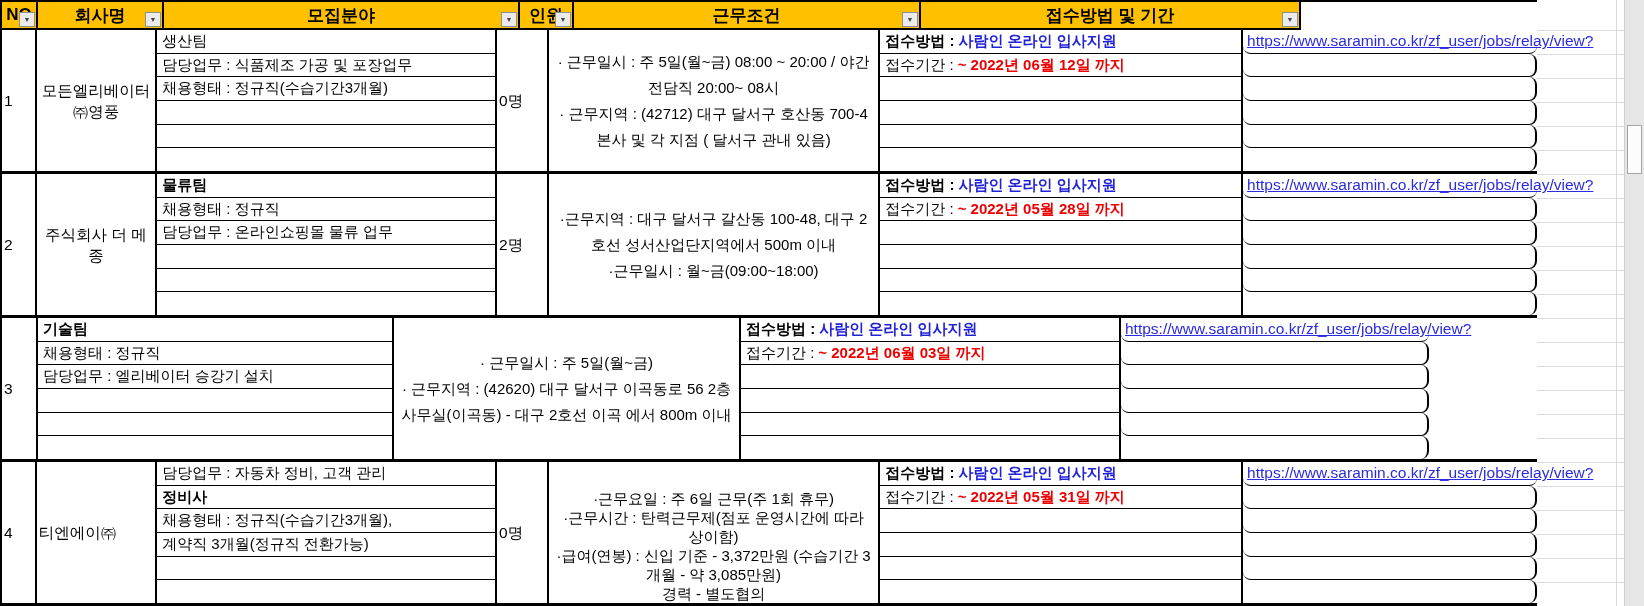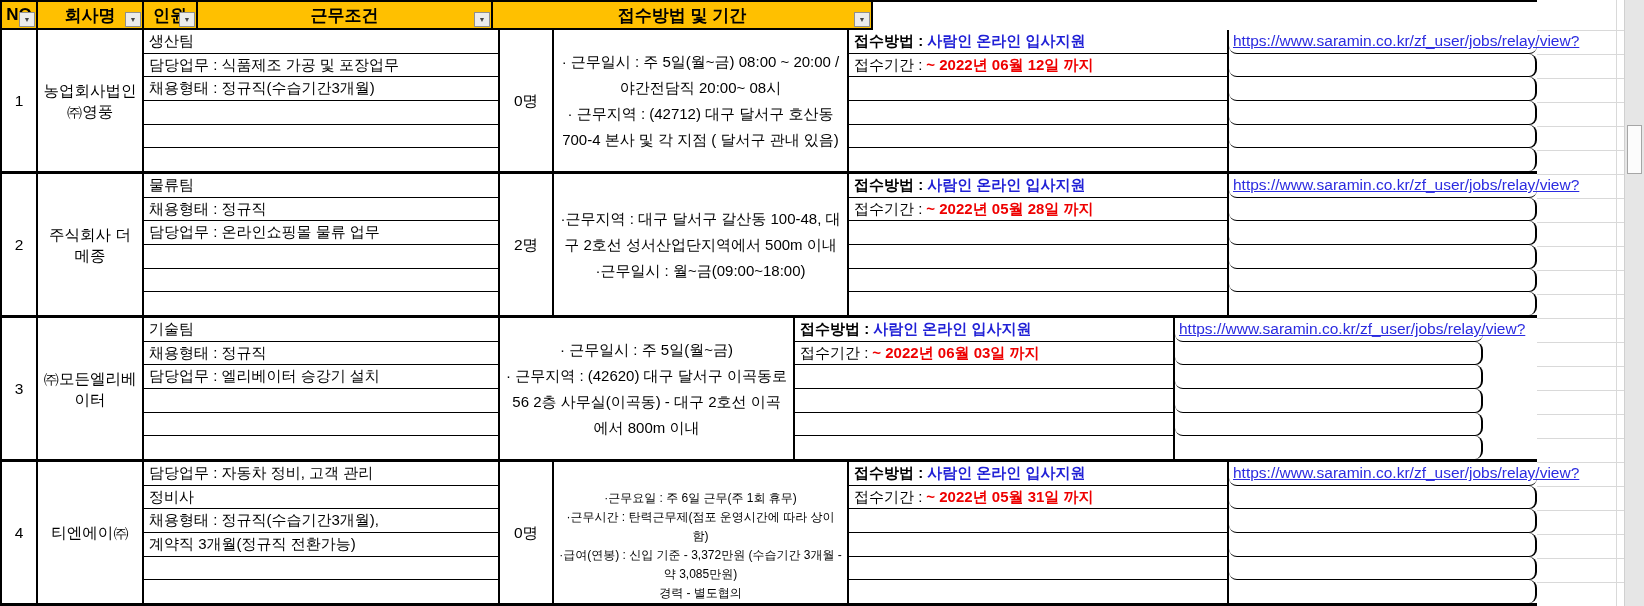--- a/index.html
+++ b/index.html
@@ -13,48 +13,48 @@
     --period-red:#EE0000; --grid-gray:#d9d9d9;
   }
   .table { position:absolute; left:0; top:0; width:1537px; border-left:2px solid #000; border-top:2px solid #000; background:#fff; }
   .hrow { display:flex; height:28px; }
   .hcell {
     position:relative; background:var(--header-bg);
     border-right:2px solid #000; border-bottom:2px solid #000;
     display:flex; align-items:center; justify-content:center;
     font-weight:700; font-size:17px; overflow:hidden; white-space:nowrap;
   }
-  .col-no{width:36px} .col-company{width:106px} .col-recruit{width:356px}
-  .col-count{width:54px} .col-cond{width:295px} .col-apply{width:380px} .col-site{width:308px}
+  .col-no{width:36px} .col-company{width:126px} .col-recruit{width:356px}
+  .col-count{width:54px} .col-cond{width:347px} .col-apply{width:380px} .col-site{width:308px}
 
   .filterbtn{
     position:absolute; right:1px; bottom:1px; width:16px; height:15px;
     background:#ebebeb; border:1px solid #8f8f8f;
     display:flex; align-items:center; justify-content:center;
   }
   .filterbtn .arr{ font-size:7px; line-height:1; color:#444; font-weight:400; }
 
   .drow { display:flex; height:144px; border-bottom:3px solid #000; background:#fff; }
   .cell { border-right:2px solid #000; height:100%; }
-  .center { display:flex; align-items:center; justify-content:center; text-align:center; font-size:15.5px; line-height:21px; padding:0 2px; }
+  .center { display:flex; align-items:center; text-align:center; font-size:15.5px; line-height:21px; padding:0 2px; }
   .subcol { display:flex; flex-direction:column; }
   .subrow {
     flex:1; border-bottom:1px solid #000;
     display:flex; align-items:center; padding:0 5px;
     font-size:15px; white-space:nowrap; overflow:hidden;
   }
   .subrow:last-child { border-bottom:none; }
-  .bold { font-weight:400; }
+  .bold { font-weight:700; }
   .b { font-weight:700; }
   .blue { color:var(--method-blue); }
   .red { color:var(--period-red); }
   .apply-line span { margin-right:4px; }
 
   .cond { font-size:15px; line-height:26px; text-align:center; padding:0 3px; width:100%; }
-  .row-3 .cond { line-height:19px; font-size:12px;margin-top:26px; }
+  .row-3 .cond { line-height:19px; font-size:15px;margin-top:26px; }
 
   .url-cell { border-right:none; }
   .url-cell .subrow { border-right:2px solid #000;border-radius:8px; }
   .url-cell .subrow.url-row { border-right:none; position:relative; overflow:visible; }
   .url {
     position:absolute; left:4px; top:50%; transform:translateY(-50%);
     color:var(--link-blue); text-decoration:underline;
     font-size:15.5px; white-space:nowrap; z-index:5; cursor:pointer;
   }
 
@@ -84,20 +84,26 @@
       <span class="filterbtn">
           <span class="arr">▼</span>
         </span>
     </div>
     <div class="hcell col-company">
       <span>회사명</span>
       <span class="filterbtn">
           <span class="arr">▼</span>
         </span>
     </div>
+    <div class="hcell col-recruit">
+      <span>모집분야</span>
+      <span class="filterbtn">
+          <span class="arr">▼</span>
+        </span>
+    </div>
     <div class="hcell col-count">
       <span>인원</span>
       <span class="filterbtn">
           <span class="arr">▼</span>
         </span>
     </div>
     <div class="hcell col-cond">
       <span>근무조건</span>
       <span class="filterbtn">
           <span class="arr">▼</span>
@@ -109,21 +115,21 @@
           <span class="arr">▼</span>
         </span>
     </div>
   </div>
   <div>
   <div class="drow row-0">
     <div class="cell col-no center">
       <span>1</span>
     </div>
     <div class="cell col-company center">
-      <span>농업회사법인 ㈜영풍</span>
+      <span>모든엘리베이터 ㈜영풍</span>
     </div>
     <div class="cell col-recruit subcol">
           <div class="subrow recruit-line">생산팀</div>
           <div class="subrow recruit-line">담당업무 : 식품제조 가공 및 포장업무</div>
           <div class="subrow recruit-line">채용형태 : 정규직(수습기간3개월)</div>
           <div class="subrow recruit-line"></div>
           <div class="subrow recruit-line"></div>
           <div class="subrow recruit-line"></div>
         </div>
     <div class="cell col-count center">
@@ -207,23 +213,20 @@
       <div class="subrow"></div>
       <div class="subrow"></div>
       <div class="subrow"></div>
       <div class="subrow"></div>
     </div>
   </div>
 
   <div class="drow row-2">
     <div class="cell col-no center">
       <span>3</span>
-    </div>
-    <div class="cell col-company center">
-      <span>㈜모든엘리베이터</span>
     </div>
     <div class="cell col-recruit subcol">
           <div class="subrow recruit-line bold">기술팀</div>
           <div class="subrow recruit-line">채용형태 : 정규직</div>
           <div class="subrow recruit-line">담당업무 : 엘리베이터 승강기 설치</div>
           <div class="subrow recruit-line"></div>
           <div class="subrow recruit-line"></div>
           <div class="subrow recruit-line"></div>
         </div>
     <div class="cell col-cond center">

